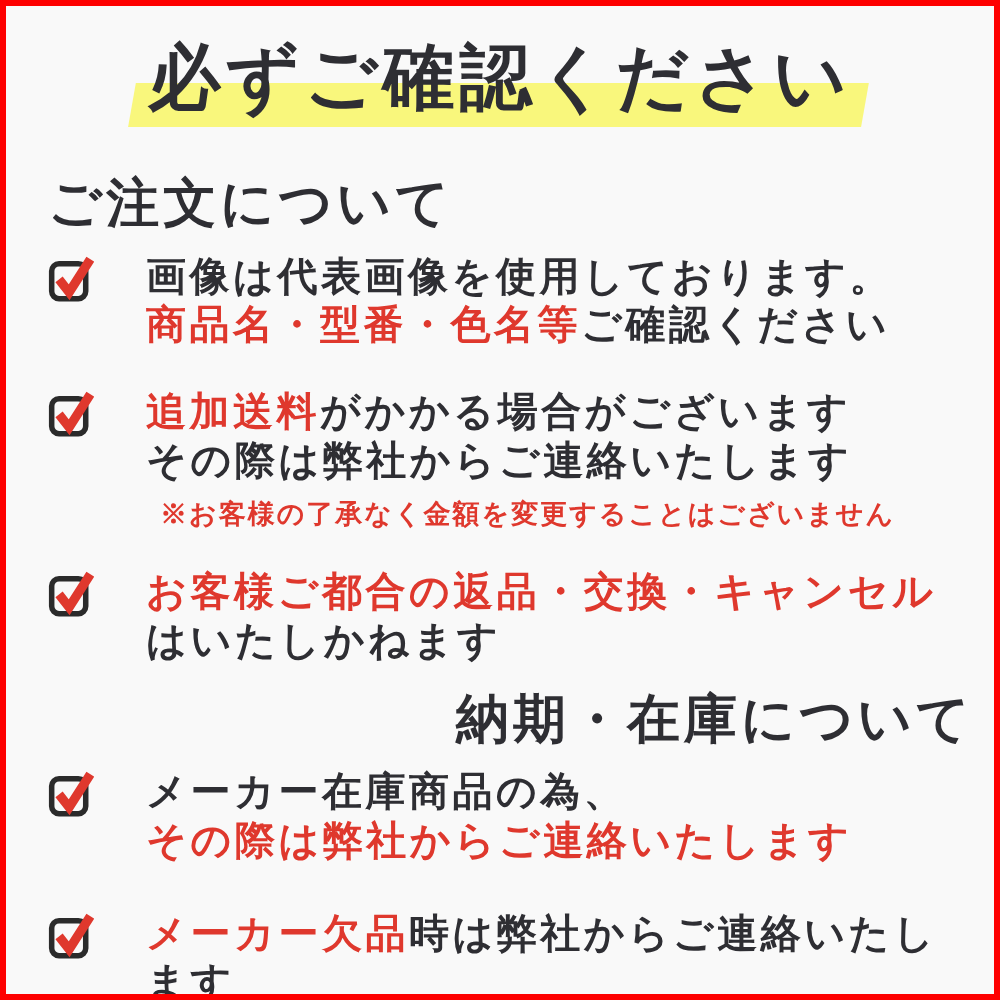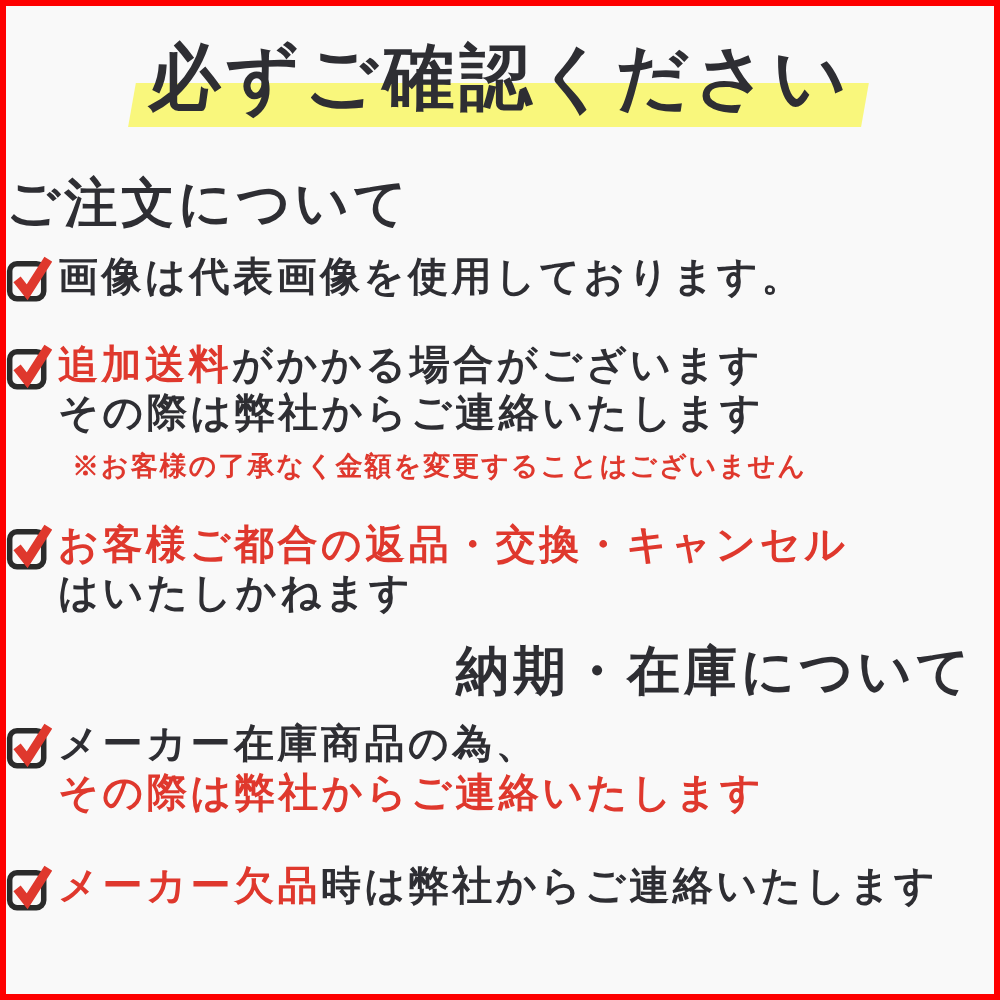--- a/index.html
+++ b/index.html
@@ -35,38 +35,39 @@
     position: absolute;
     left: -16px; right: -14px;
     top: 56%; bottom: -10px;
     background: #f9f77c;
     transform: skewX(-10deg);
     z-index: 0;
   }
   .title-text { position: relative; z-index: 1; }
 
   
-  .section { padding-right: 20px; }
+  .section { padding-left: 42px; padding-right: 20px; }
   .section-heading {
     margin: 0;
     font-size: 53px;
     line-height: 1.1;
     font-weight: 700;
     letter-spacing: 4px;
     color: #2e2e33;
   }
   .section-heading.orders  { margin-top: 58px; }
   .section-heading.stock   { margin-top: 24px; text-align: right; }
   .items { margin-top: 20px; }
 
   
   .item {
     display: flex;
     align-items: flex-start;
     margin-bottom: 38px;
+    gap: 46px;
   }
   .item:last-child { margin-bottom: 0; }
   .checkbox {
     flex: 0 0 auto;
     width: 46px; height: 50px;
     margin-right: 6px;
     margin-top: 0;
   }
   .item-lines {
     font-size: 40px;
@@ -105,20 +106,23 @@
     <div class="items">
 
       <div class="item">
         <svg class="checkbox" viewBox="0 0 50 53" aria-hidden="true">
           <rect x="4" y="11" width="37" height="38" rx="8" fill="none" stroke="#2b2b2b" stroke-width="6"></rect>
           <path d="M12 28 L23 42 L46 6" fill="none" stroke="#df382d" stroke-width="10"></path>
         </svg>
         <div class="item-lines">
           <div class="line">
             <span class="seg-black">画像は代表画像を使用しております。</span>
+          </div>
+          <div class="line">
+            <span class="seg-red">商品名・型番・色名等</span><span class="seg-black">ご確認ください</span>
           </div>
         </div>
       </div>
 
       <div class="item">
         <svg class="checkbox" viewBox="0 0 50 53" aria-hidden="true">
           <rect x="4" y="11" width="37" height="38" rx="8" fill="none" stroke="#2b2b2b" stroke-width="6"></rect>
           <path d="M12 28 L23 42 L46 6" fill="none" stroke="#df382d" stroke-width="10"></path>
         </svg>
         <div class="item-lines">

